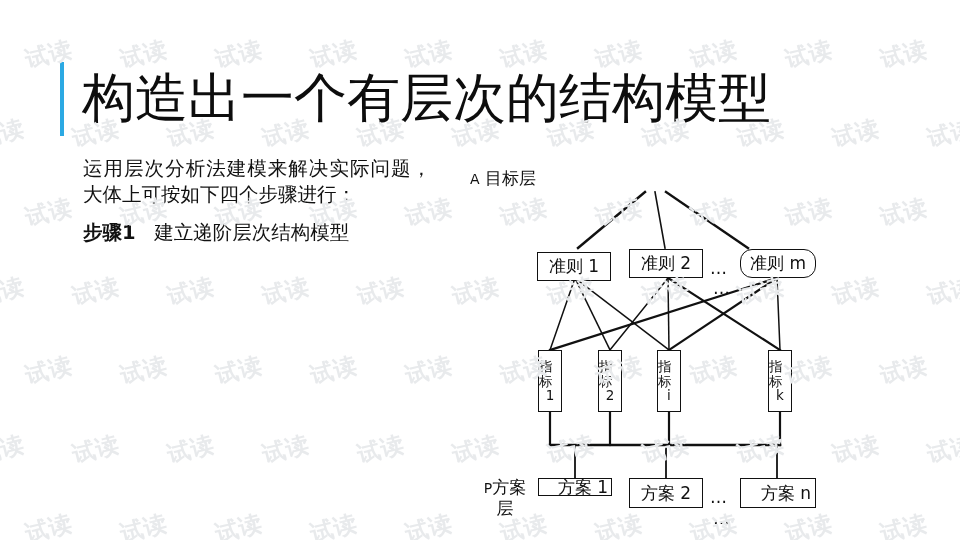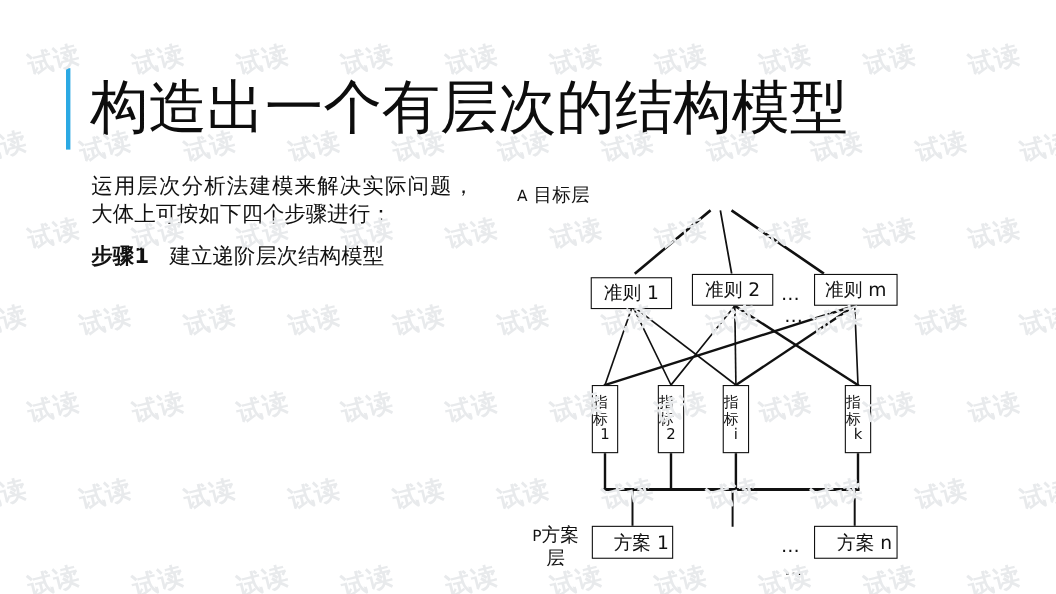--- a/index.html
+++ b/index.html
@@ -216,39 +216,40 @@
 
     <div class="dlabel" style="left:4px;top:327px;width:62px;text-align:center;line-height:20px;">
       <span class="small">P</span><span>方案</span><br>
       <span>层</span>
     </div>
 
 
     <div class="dbox" style="left:67px;top:82px;width:74px;height:29px;margin-top:20px;">准则 1</div>
     <div class="dbox" style="left:159px;top:99px;width:74px;height:29px;">准则 2</div>
     <div class="dots" style="left:240px;top:108px;">…</div>
-    <div class="dbox" style="left:270px;top:99px;width:76px;height:29px;">准则 m</div>
+    <div class="dbox" style="left:270px;top:99px;width:76px;height:29px;border-radius:12px;">准则 m</div>
     <div class="dots" style="left:243px;top:128px;">…</div>
 
     <div class="dbox vert" style="left:68px;top:200px;width:24px;height:62px;">
       <span>指标</span>
       <span class="small">1</span>
     </div>
     <div class="dbox vert" style="left:128px;top:200px;width:24px;height:62px;">
       <span>指标</span>
       <span class="small">2</span>
     </div>
     <div class="dbox vert" style="left:187px;top:200px;width:24px;height:62px;">
       <span>指标</span>
       <span class="small">i</span>
     </div>
     <div class="dbox vert" style="left:298px;top:200px;width:24px;height:62px;">
       <span>指标</span>
       <span class="small">k</span>
     </div>
 
-    <div class="dbox" style="left:68px;top:328px;width:74px;height:30px;padding-left:16px;">方案 1</div>
+    <div class="dbox" style="left:68px;top:328px;width:74px;height:18px;padding-left:16px;">方案 1</div>
+    <div class="dbox" style="left:159px;top:328px;width:74px;height:30px;">方案 2</div>
     <div class="dots" style="left:240px;top:337px;">…</div>
     <div class="dbox" style="left:270px;top:328px;width:76px;height:30px;padding-left:16px;">方案 n</div>
     <div class="dots" style="left:243px;top:358px;">…</div>
 
   </div>
 </div>
 
 </body></html>

